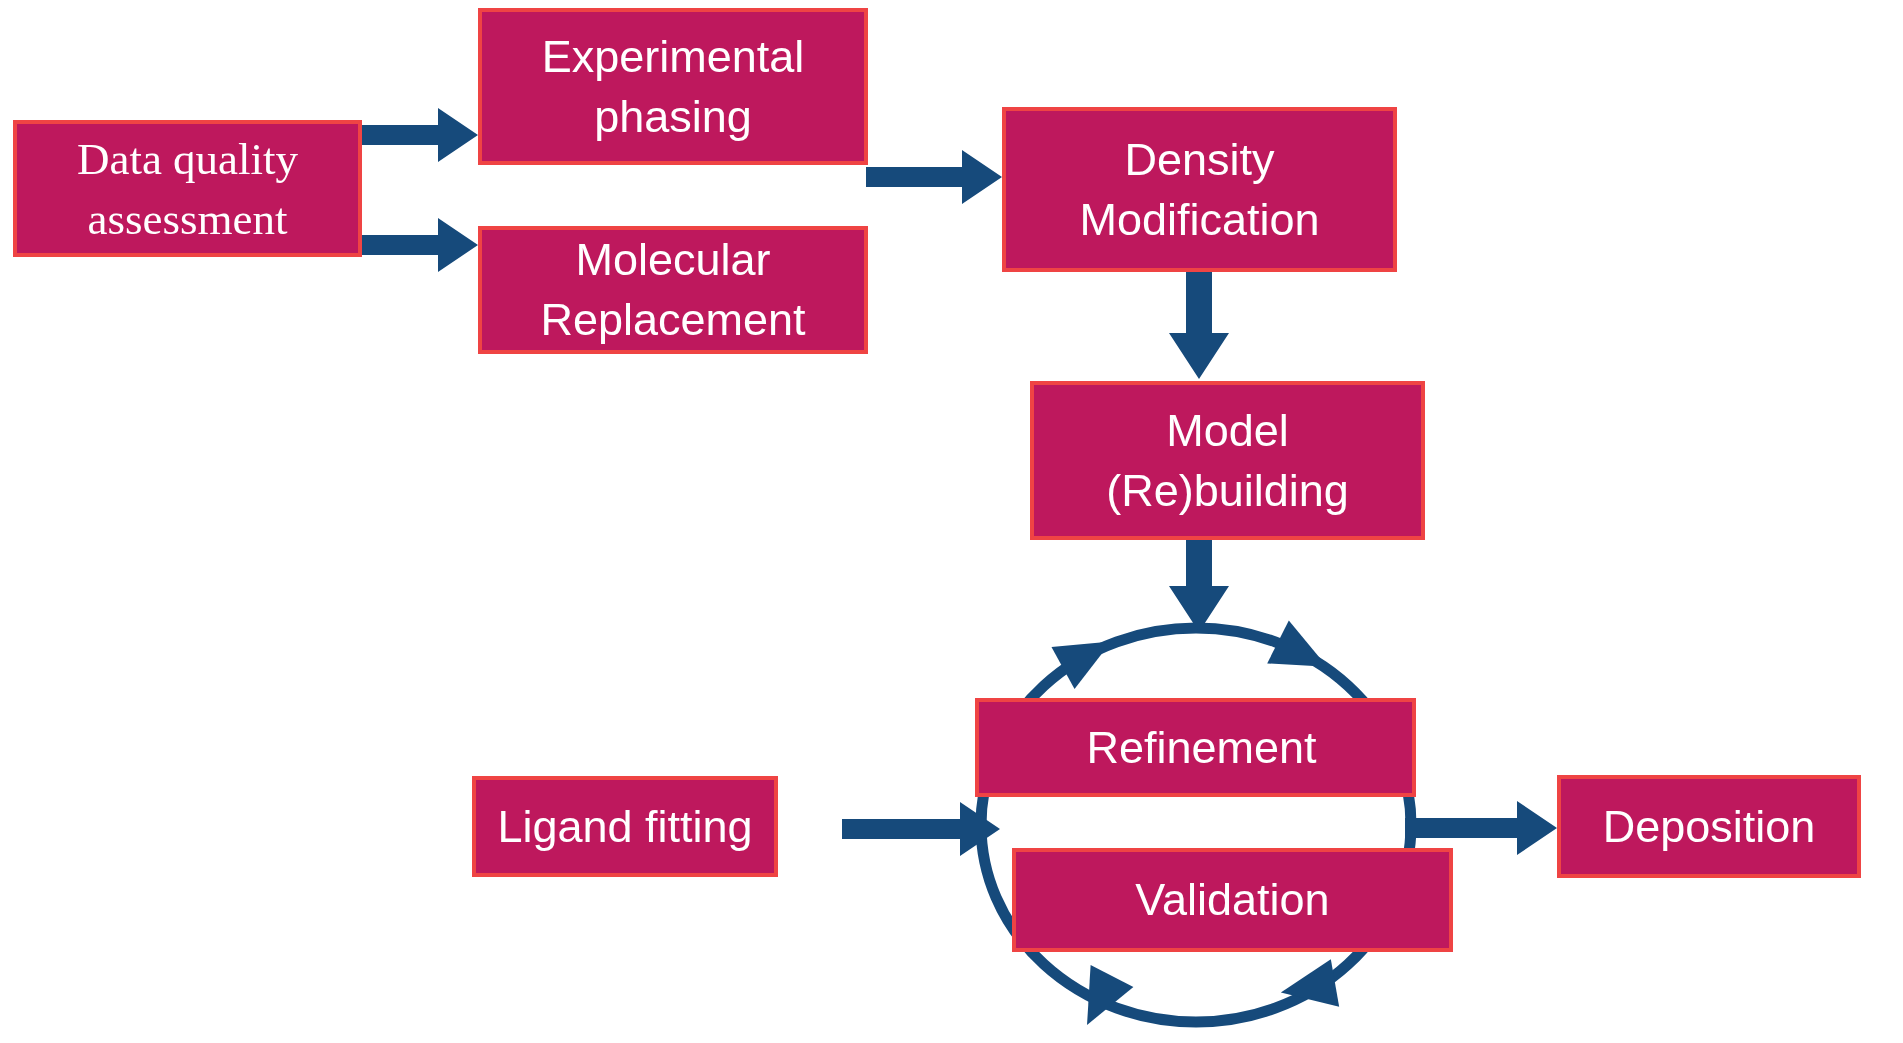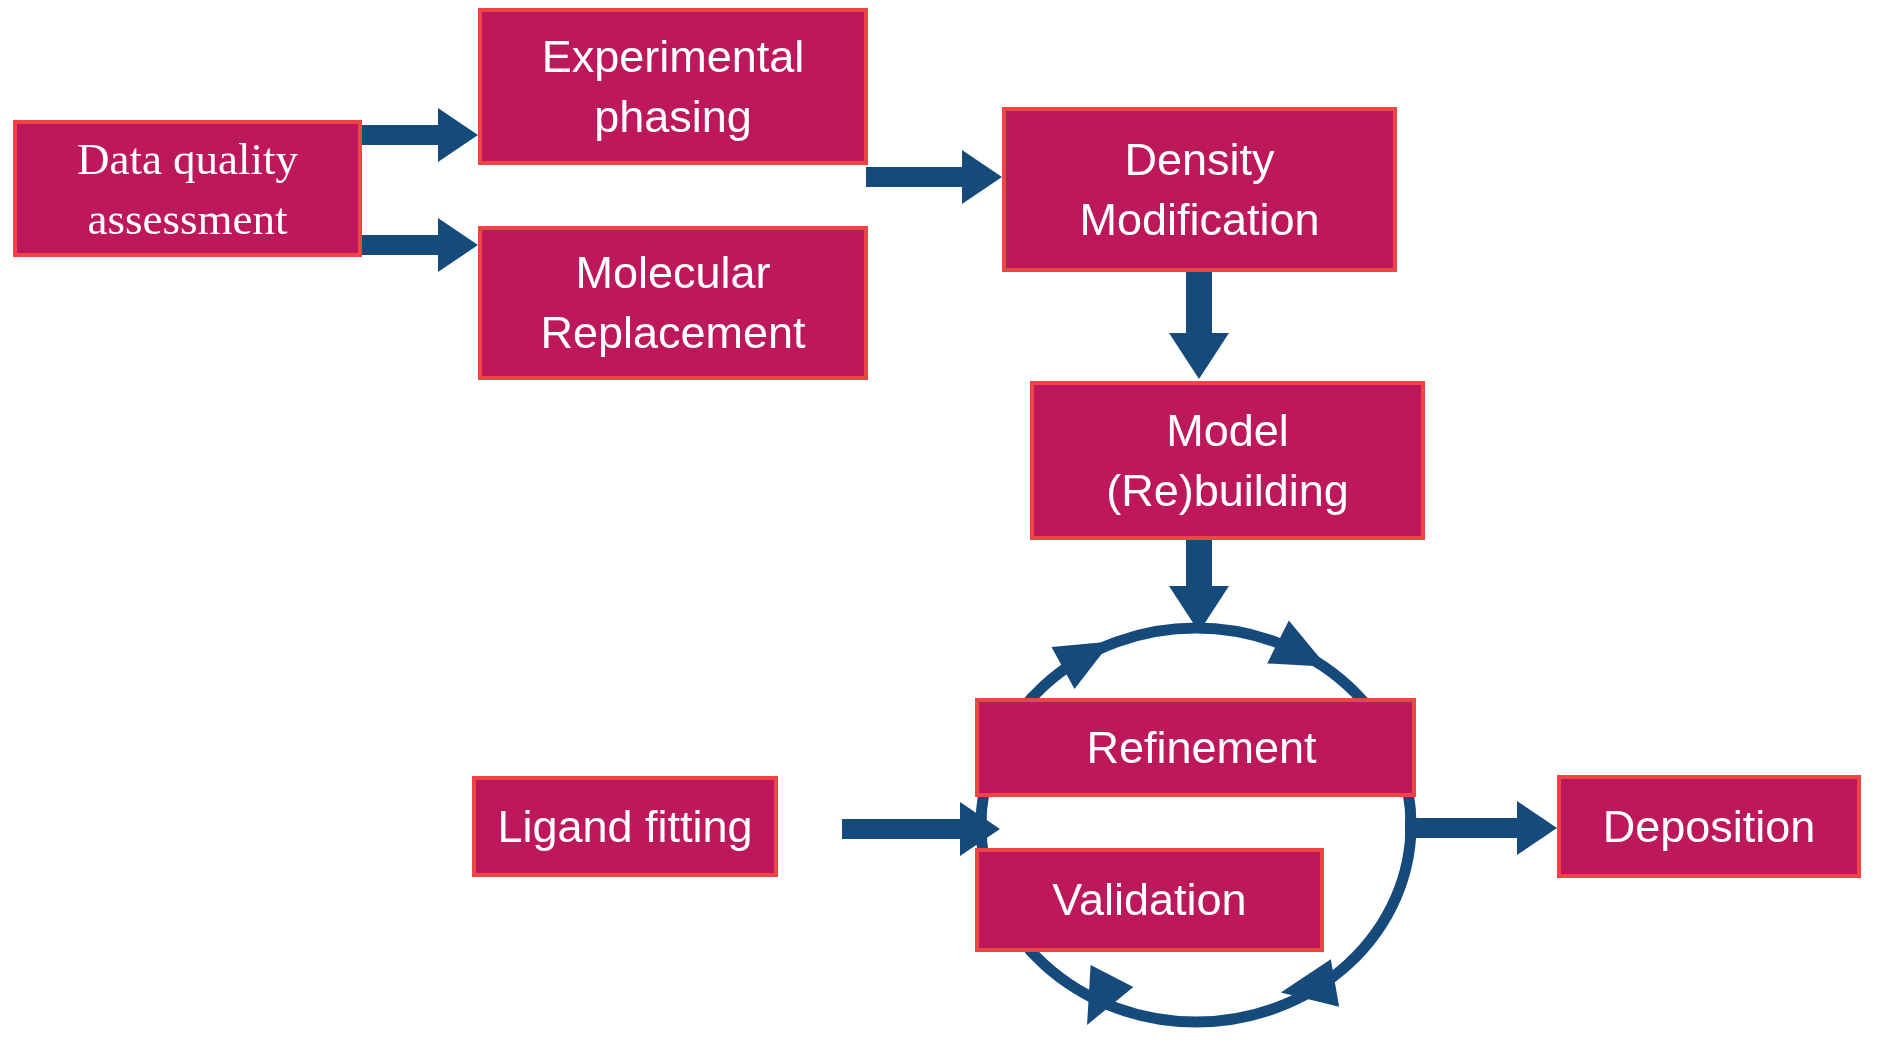--- a/index.html
+++ b/index.html
@@ -35,25 +35,25 @@
     justify-content: center;
     text-align: center;
     font-size: 45px;
     line-height: 60px;
     white-space: pre-line;
     letter-spacing: 0px;
   }
   
   #node-dqa { left: 13px;   top: 120px; width: 349px; height: 137px; font-family: Liberation Serif, serif; }
   #node-exp { left: 478px;  top: 8px;   width: 390px; height: 157px; }
-  #node-mol { left: 478px;  top: 226px; width: 390px; height: 154px; }
+  #node-mol { left: 478px;  top: 226px; width: 390px; height: 128px; }
   #node-den { left: 1002px; top: 107px; width: 395px; height: 165px; }
   #node-mod { left: 1002px; top: 381px; width: 395px; height: 159px; margin-left: 28px; }
   #node-ref { left: 975px;  top: 698px; width: 441px; height: 99px; padding-left: 12px;  }
-  #node-val { left: 975px;  top: 848px; width: 349px; height: 104px; }
+  #node-val { left: 1012px;  top: 848px; width: 441px; height: 104px; }
   #node-lig { left: 472px;  top: 776px; width: 306px; height: 101px; }
   #node-dep { left: 1557px; top: 775px; width: 304px; height: 103px; }
 </style>
 </head>
 <body>
 
 <div id="stage">
 
   <svg id="connector-layer" viewBox="0 0 1903 1043" xmlns="http://www.w3.org/2000/svg">
     <g fill="#164A7B" stroke="none">

